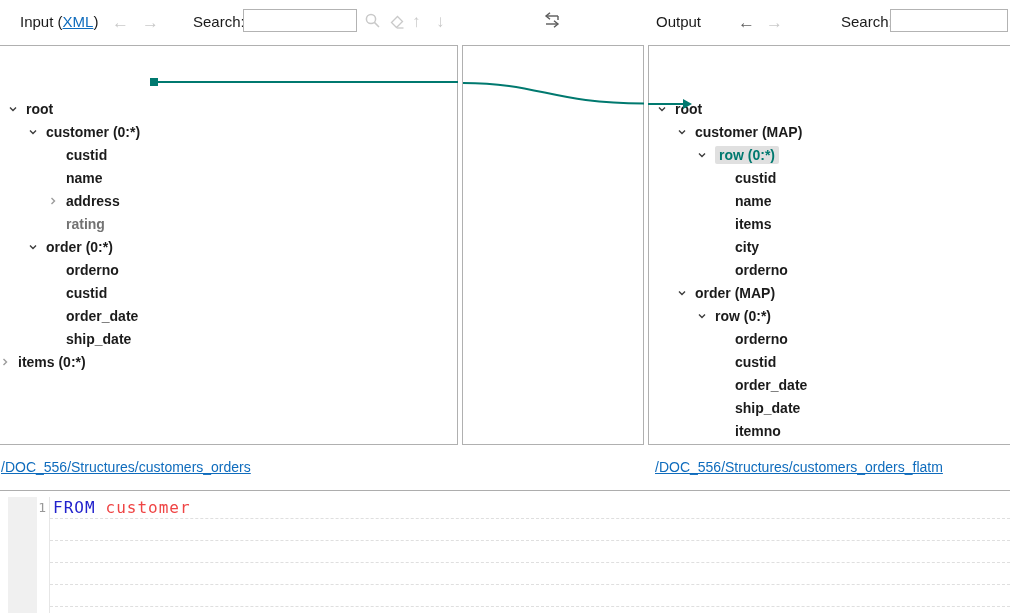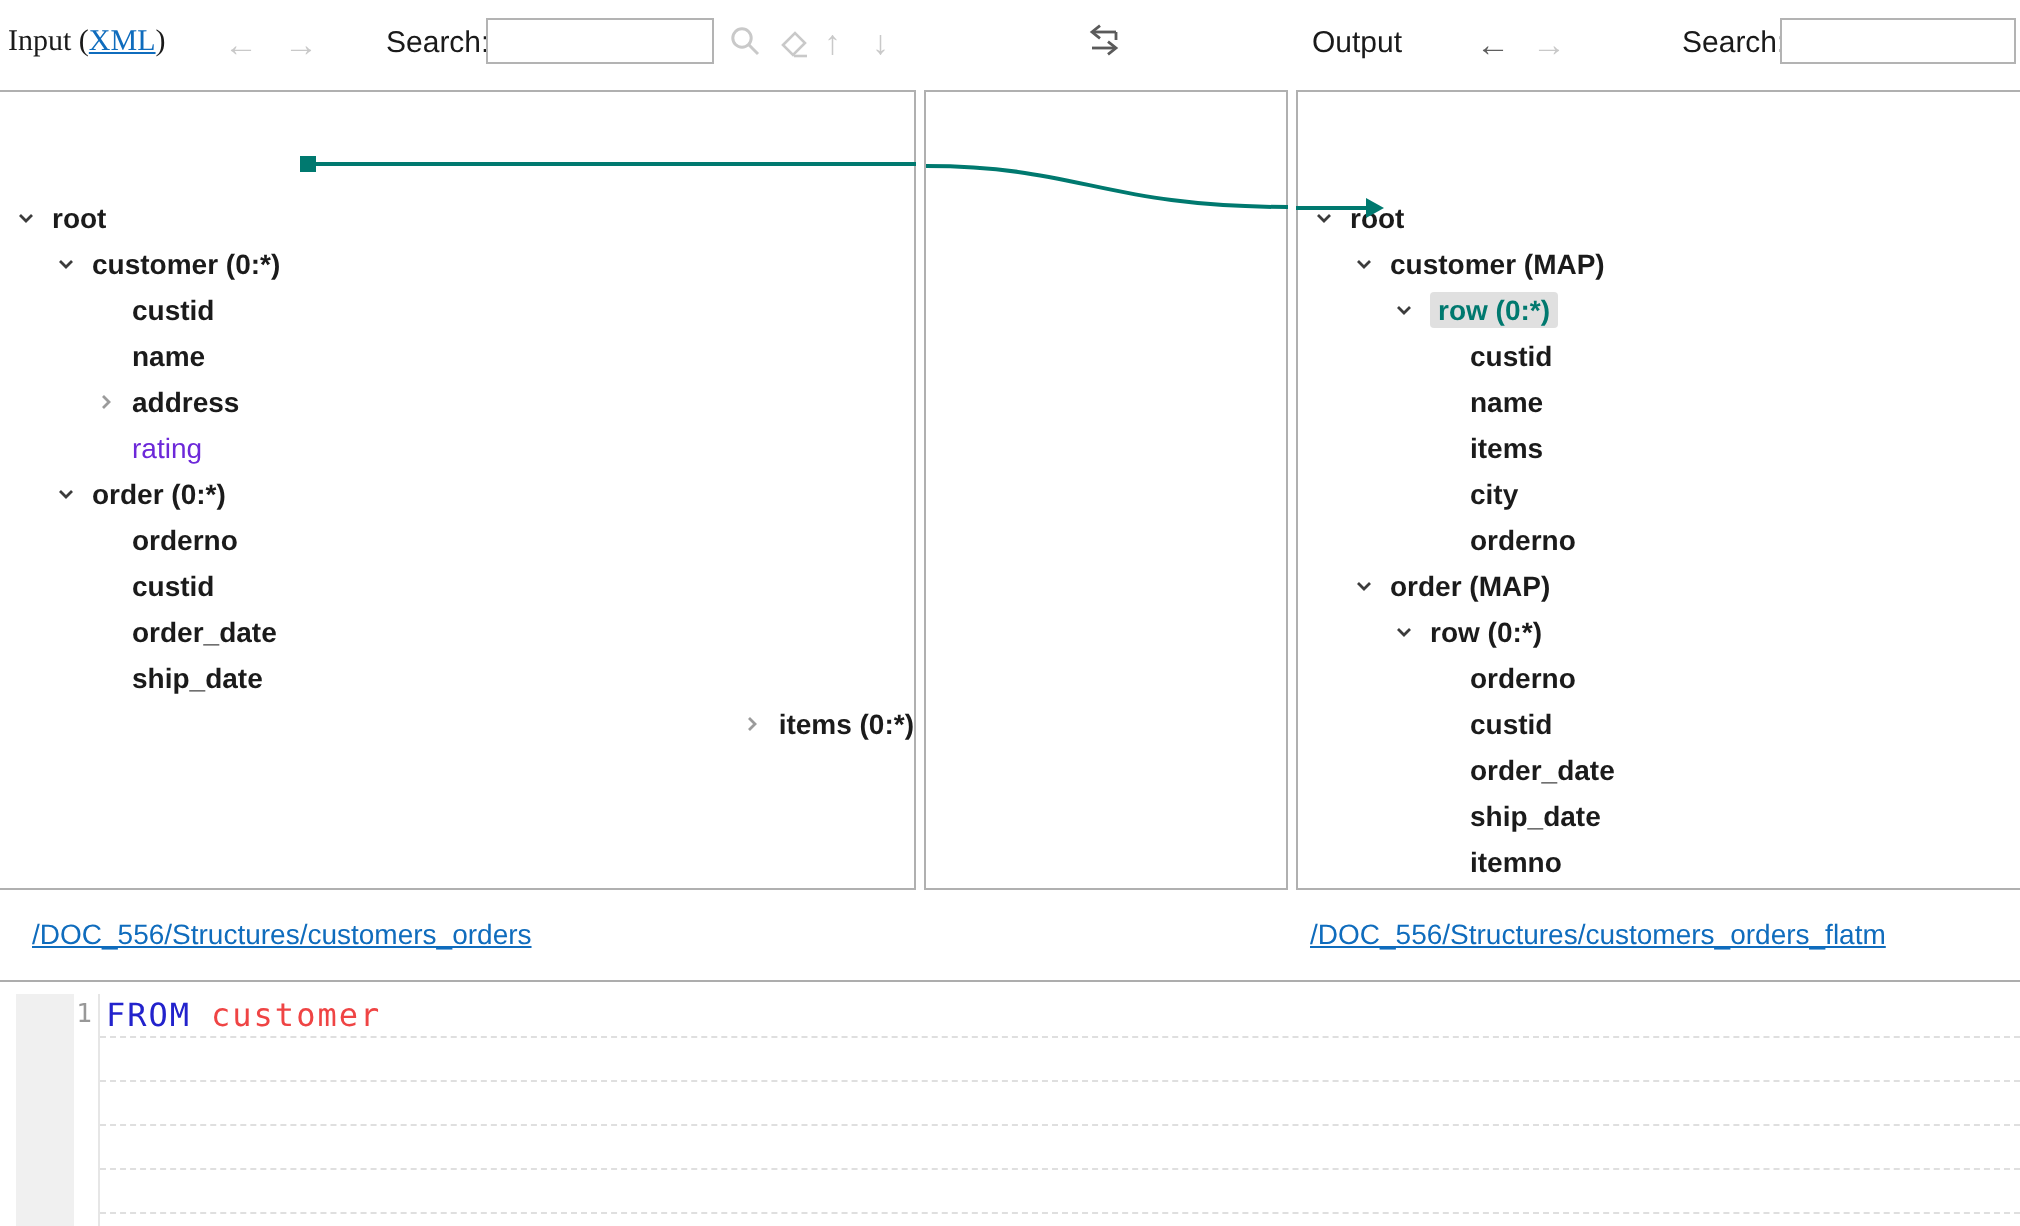--- a/index.html
+++ b/index.html
@@ -19,21 +19,21 @@
 
   
   .panel { position:absolute; top:45px; height:400px; background:#fff; border:1px solid #b0b0b0; overflow:hidden; }
   .panel-left   { left:-1px;  width:459px; }
   .panel-middle { left:462px; width:182px; }
   .panel-right  { left:648px; width:363px; }
   .tree { padding-top:3px;margin-top:48px; }
   .tree-row { height:23px; display:flex; align-items:center; font-size:14px; white-space:nowrap; cursor:default; }
   .chev { width:18px; flex:none; display:inline-flex; align-items:center; }
   .tlabel.bold { font-weight:bold; color:#1b1b1b; }
-  .tlabel.muted { color:#6d28d9; font-weight:normal; }
+  .tlabel.muted { color:#737373; font-weight:bold; }
   .tlabel.highlight { font-weight:bold; color:#00796f; background:#e0e0e0; padding:1px 4px; border-radius:2px; }
 
   
   .map-overlay { position:absolute; left:0; top:45px; width:1010px; height:400px; pointer-events:none; z-index:6; }
 
   
   .src-link { position:absolute; font-size:14px; color:#0f6cbd; text-decoration:underline; white-space:nowrap; cursor:pointer; }
 
   
   .divider { position:absolute; left:0; top:490px; width:1010px; height:0; border-top:1px solid #adadad; }
@@ -47,21 +47,21 @@
   .kw { color:#2222cc; }
   .ident { color:#ef4444; margin-left:10px; }
   .dash-row { position:absolute; left:50px; width:960px; height:0; border-top:1px dashed #dfdfdf; }
 </style>
 </head>
 <body>
 
 <div class="stage">
 
   <div class="toolbar">
-    <div class="tb-text" style="left:4px; top:13px;font-family:Liberation Serif, serif;"><span>Input (</span><span class="tb-link">XML</span><span>)</span></div>
+    <div class="tb-text" style="left:20px; top:13px;"><span>Input (</span><span class="tb-link">XML</span><span>)</span></div>
 
     <div class="nav-arrow" style="left:112px; top:14px;">←</div>
     <div class="nav-arrow" style="left:142px; top:14px;">→</div>
 
     <div class="tb-text" style="left:193px; top:13px;">Search:</div>
     <input class="search-input" style="left: 243px; top: 9px; width: 114px;" value="">
 
     <div class="tb-icon" style="left:364px; top:12px;">
       <svg width="18" height="18" viewBox="0 0 18 18">
           <circle cx="7" cy="7" r="4.6" fill="none" stroke="#c9c9c9" stroke-width="1.5"></circle>
@@ -149,21 +149,21 @@
           <span class="tlabel bold">custid</span>
         </div>
         <div class="tree-row" style="padding-left: 48px;">
           <span class="chev"></span>
           <span class="tlabel bold">order_date</span>
         </div>
         <div class="tree-row" style="padding-left: 48px;">
           <span class="chev"></span>
           <span class="tlabel bold">ship_date</span>
         </div>
-        <div class="tree-row" style=" justify-content: flex-end;">
+        <div class="tree-row" style="">
           <span class="chev">
             <svg width="10" height="10" viewBox="0 0 10 10">
               <polyline points="3.5,2 6.5,5 3.5,8" fill="none" stroke="#9b9b9b" stroke-width="1.4"></polyline>
             </svg>
           </span>
           <span class="tlabel bold">items (0:*)</span>
         </div>
       </div>
   </div>
   <div class="panel panel-middle"></div>
@@ -261,21 +261,21 @@
   </div>
 
   <svg class="map-overlay" width="1010" height="400" viewBox="0 0 1010 400">
     <rect id="map-marker" x="150" y="33" width="8" height="8" fill="#00796F"></rect>
     <line id="map-line1" x1="158" y1="37" x2="458" y2="37" stroke-width="2" stroke="#00796F"></line>
     <path id="map-curve" d="M 463,38 C 540,38 552,58.5 644,58.5" fill="none" stroke-width="2" stroke="#00796F"></path>
     <line id="map-line2" x1="648" y1="59" x2="684" y2="59" stroke-width="2" stroke="#00796F"></line>
     <polygon id="map-head" points="683,54 692,59 683,64" fill="#00796F"></polygon>
   </svg>
 
-  <div class="src-link" style="left:16px; top:459px;">/DOC_556/Structures/customers_orders</div>
+  <div class="src-link" style="left:1px; top:459px;">/DOC_556/Structures/customers_orders</div>
   <div class="src-link" style="left:655px; top:459px;">/DOC_556/Structures/customers_orders_flatm</div>
 
   <div class="divider"></div>
   <div class="editor">
     <div class="gutter"></div>
     <div class="gutter-sep"></div>
     <div class="line-no">1</div>
     <div class="code-line"><span class="kw">FROM</span><span class="ident">customer</span></div>
     <div class="dash-row" style="top:27px;"></div>
     <div class="dash-row" style="top:49px;"></div>

